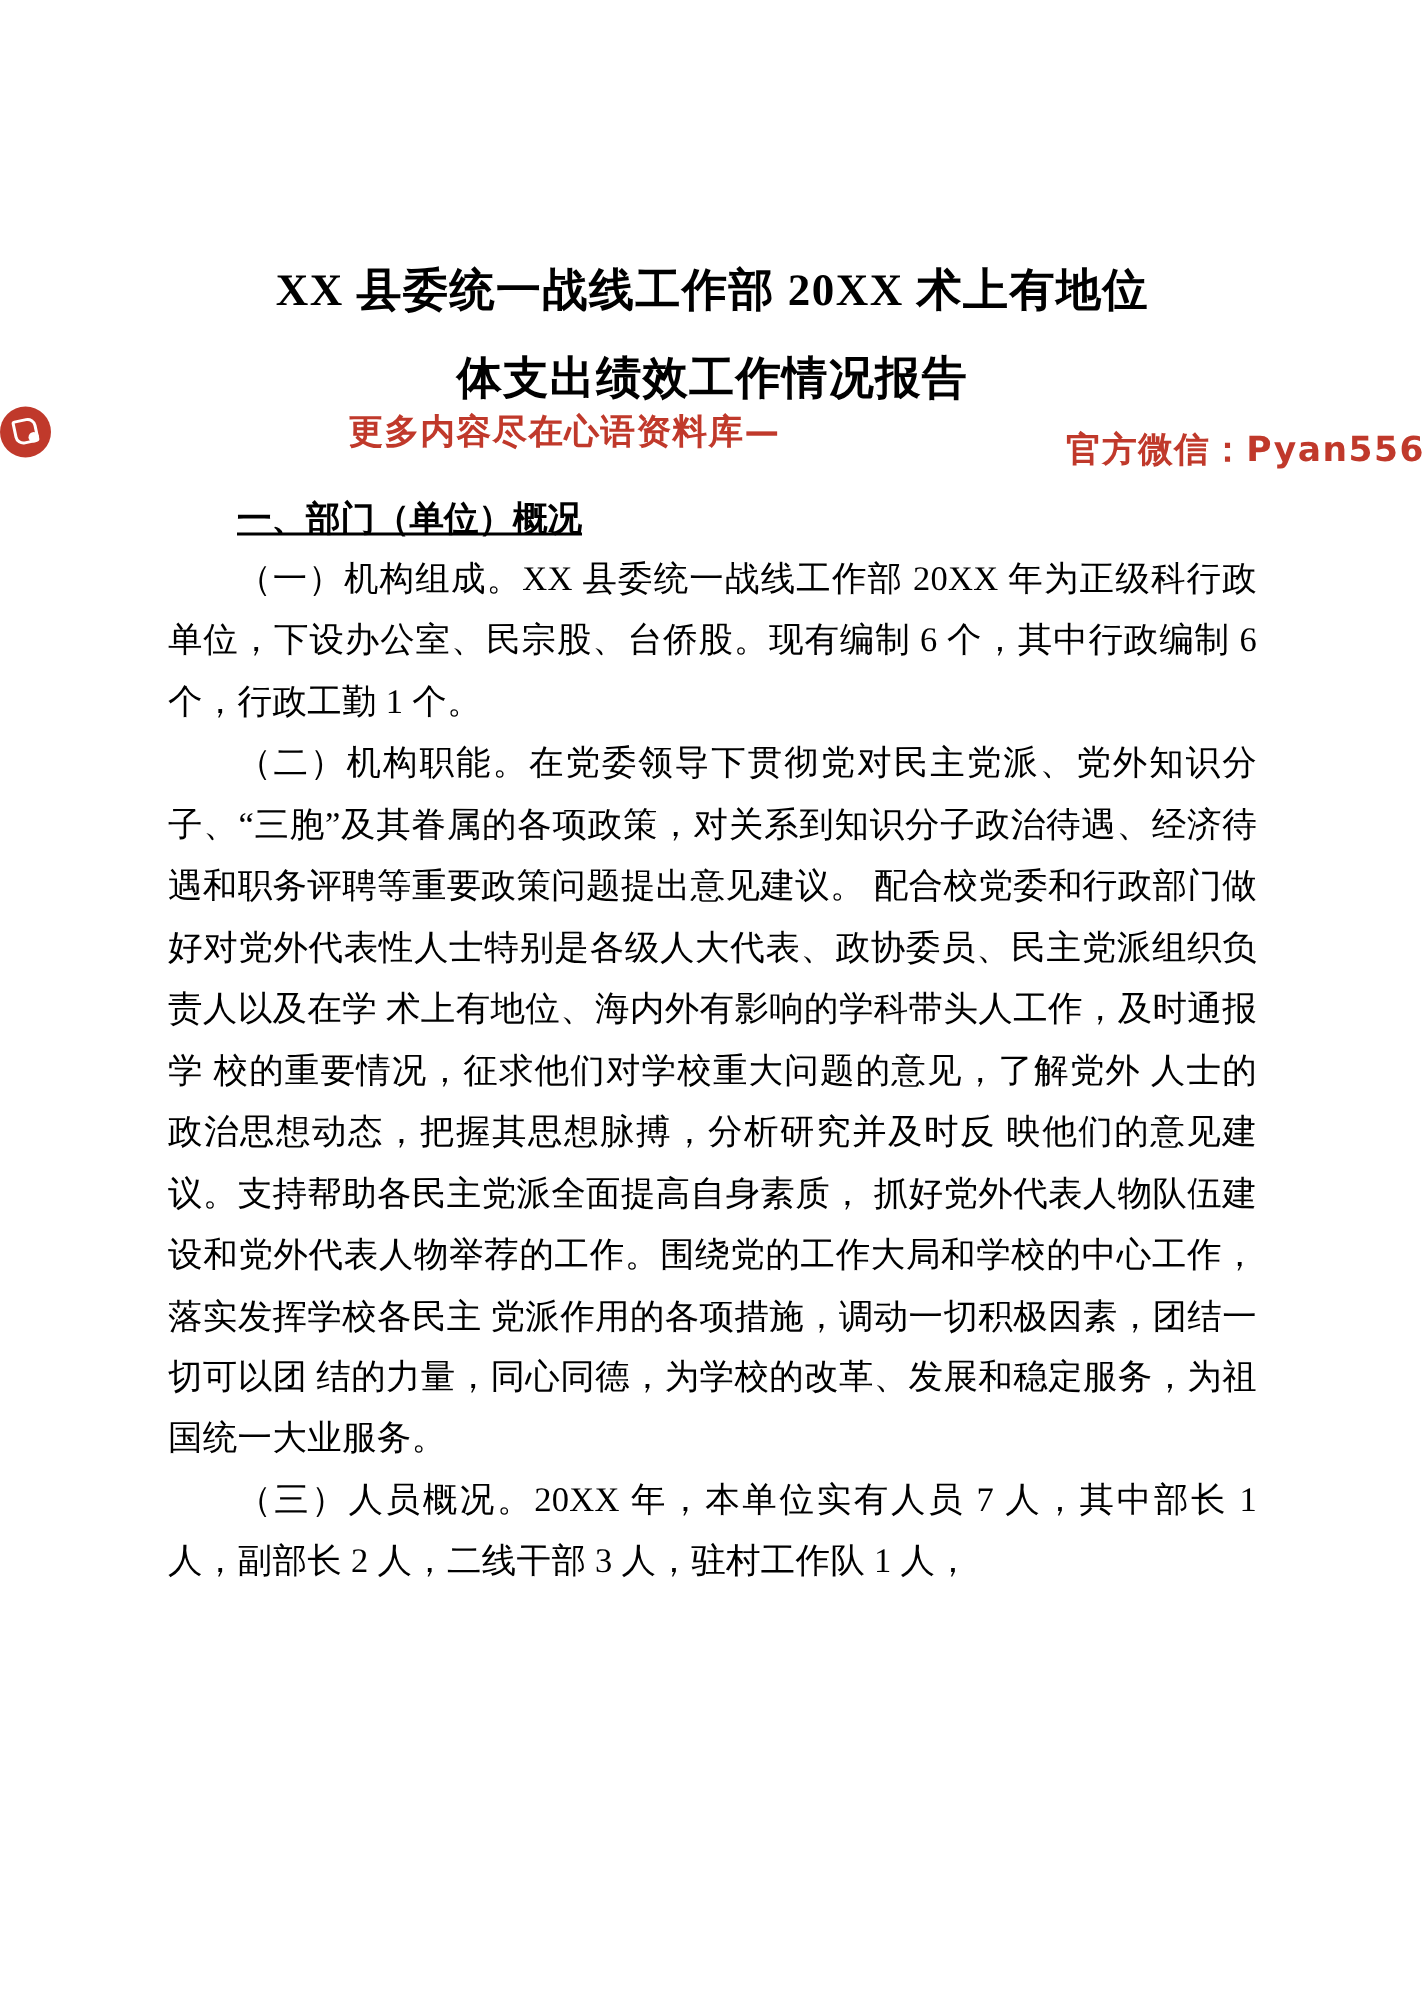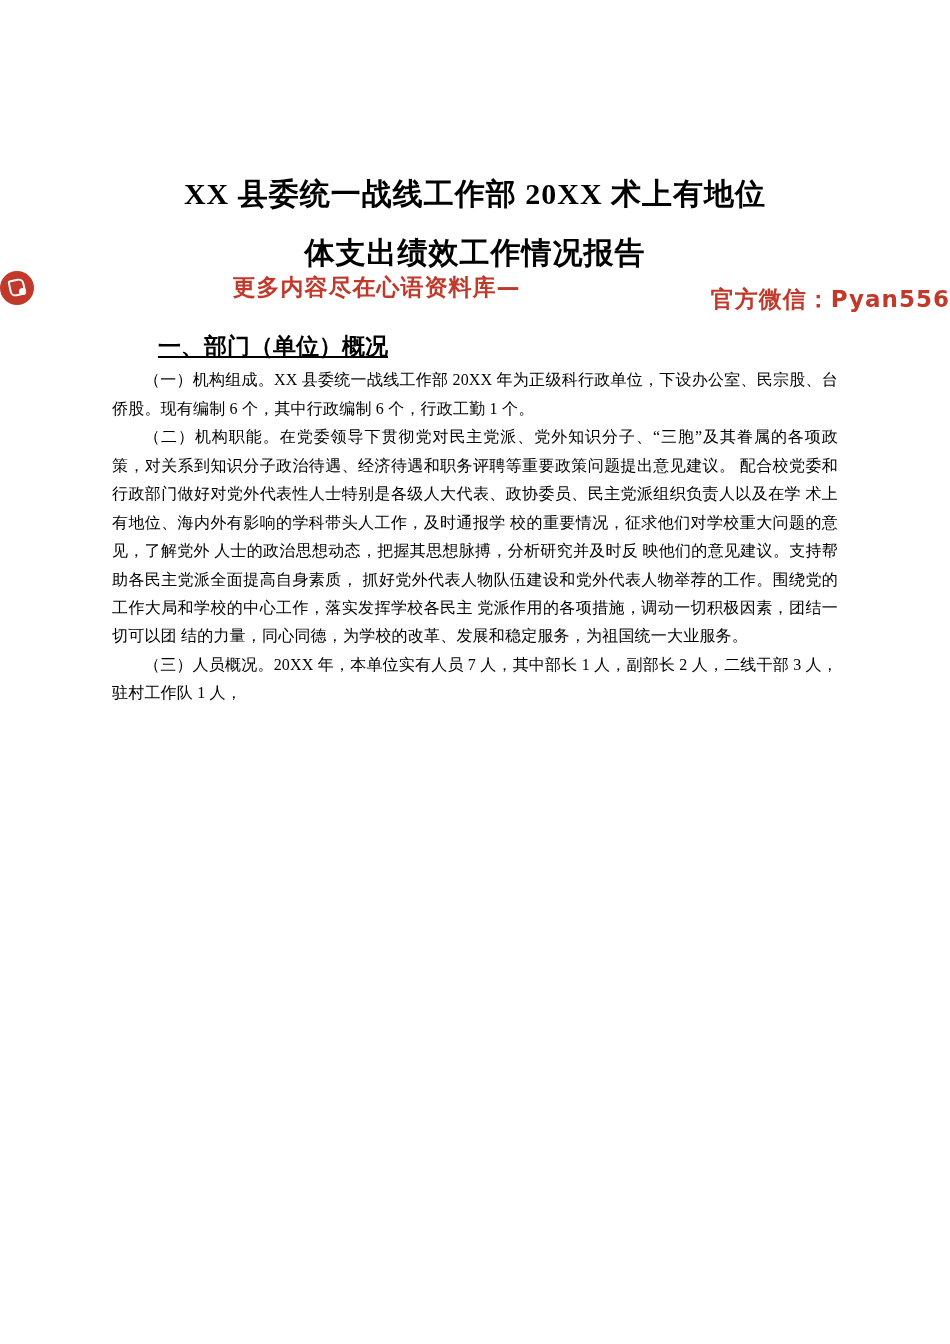--- a/index.html
+++ b/index.html
@@ -94,21 +94,21 @@
     margin-top: 44px;
     font-size: 23px;
     font-weight: bold;
     line-height: 1.75;
     text-indent: 2em;
     font-family: "DejaVu Sans", sans-serif;
     text-decoration: underline;
   }
   p.para {
     margin: 0;
-    font-size: 16px;
+    font-size: 23px;
     line-height: 1.78;
     text-align: justify;
     text-justify: inter-ideograph;
     text-indent: 2em;
     letter-spacing: 0.2px;
     font-family: Liberation Serif, serif;
   }
 </style>
 </head>
 <body>

